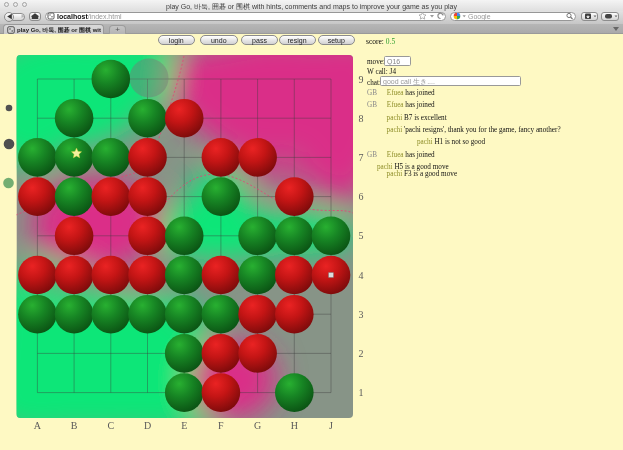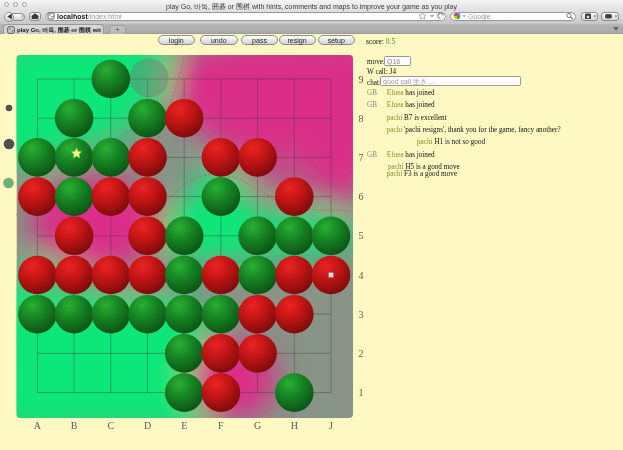--- a/index.html
+++ b/index.html
@@ -278,17 +278,17 @@
       <div class="inp" style="left:17px;top:21.5px;width:27px;height:10px;line-height:9px;">Q16</div>
       <div style="position:absolute;left:0;top:33.5px;">W call: J4</div>
       <div style="position:absolute;left:0;top:44.5px;">chat:</div>
       <div class="inp" style="left:13px;top:42px;width:141px;height:10px;line-height:9px;color:#999;">good call 生き....</div>
       <div class="chatline" style="top:55px;"><span class="grey">GB</span> <span class="oliv">Efuea</span> has joined</div>
       <div class="chatline" style="top:67.3px;"><span class="grey">GB</span> <span class="oliv">Efuea</span> has joined</div>
       <div class="chatline" style="top:79.6px;left:11.6px;"><span class="oliv">pachi</span> B7 is excellent</div>
       <div class="chatline" style="top:91.9px;left:11.6px;"><span class="oliv">pachi</span> 'pachi resigns', thank you for the game, fancy another?</div>
       <div class="chatline" style="top:104.2px;left:24px;margin-left:18px;"><span class="oliv">pachi</span> H1 is not so good</div>
       <div class="chatline" style="top:116.5px;"><span class="grey">GB</span> <span class="oliv">Efuea</span> has joined</div>
-      <div class="chatline" style="top:128.8px;left:13px;font-family:Liberation Serif, serif;"><span class="oliv">pachi</span> H5 is a good move</div>
+      <div class="chatline" style="top:128.8px;left:2px;font-family:Liberation Serif, serif;"><span class="oliv">pachi</span> H5 is a good move</div>
       <div class="chatline" style="top:136px;left:11.6px;"><span class="oliv">pachi</span> F3 is a good move</div>
     </div>
   </div>
 </div>
 
 </body></html>

